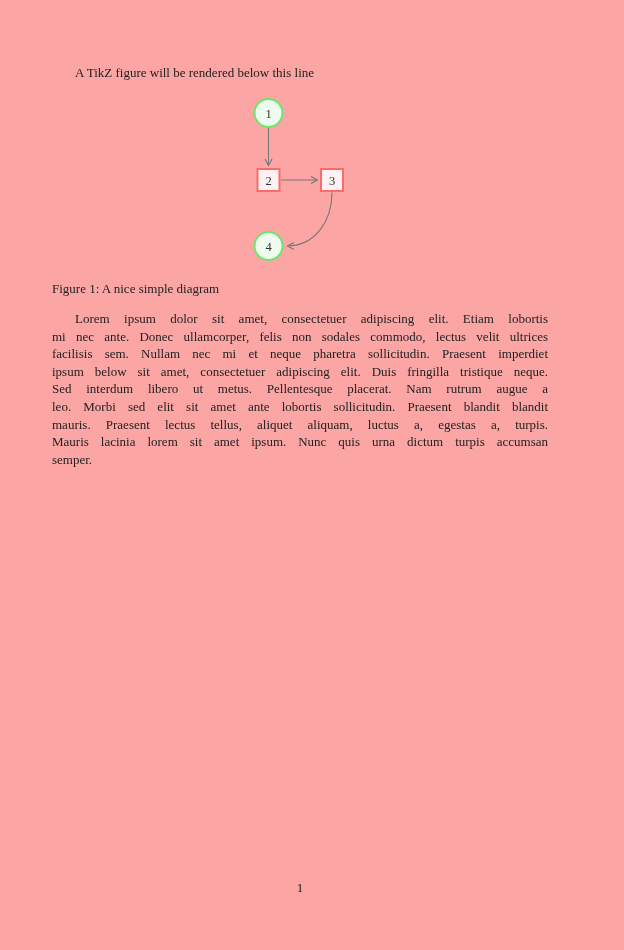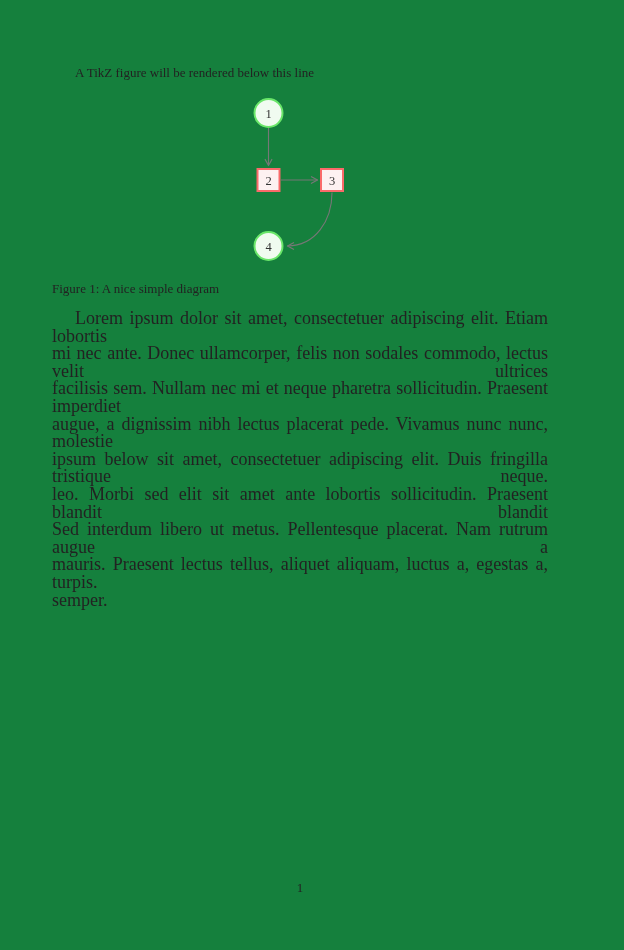--- a/index.html
+++ b/index.html
@@ -4,21 +4,21 @@
 <style>
   html, body {
     margin: 0;
     padding: 0;
     background: #ffffff;
   }
   .page {
     position: relative;
     width: 624px;
     height: 950px;
-    background: #15803d;
+    background: #fca5a5;
     font-family: "Liberation Serif", "DejaVu Serif", serif;
     color: #222222;
     overflow: hidden;
   }
   .intro-line {
     position: absolute;
     left: 52px;
     top: 65px;
     width: 496px;
     font-size: 13px;
@@ -40,21 +40,21 @@
     width: 496px;
     font-size: 13px;
     line-height: 15px;
     text-align: left;
   }
   .body-text {
     position: absolute;
     left: 52px;
     top: 310px;
     width: 496px;
-    font-size: 18px;
+    font-size: 13px;
     line-height: 17.6px;
   }
   .body-text .line {
     text-align: justify;
     text-align-last: justify;
   }
   .body-text .line.first {
     text-indent: 23px;
   }
   .body-text .line.last {
@@ -107,23 +107,23 @@
     <circle cx="38.5" cy="156" r="14" stroke-width="2" fill="#f0fbf0" stroke="#6ae66a"></circle>
     <text class="node-label" x="38.5" y="160.5">4</text>
   </svg>
 
   <div class="figure-caption">Figure 1: A nice simple diagram</div>
 
   <div class="body-text">
     <div class="line first">Lorem ipsum dolor sit amet, consectetuer adipiscing elit. Etiam lobortis</div>
     <div class="line">mi nec ante. Donec ullamcorper, felis non sodales commodo, lectus velit ultrices</div>
     <div class="line">facilisis sem. Nullam nec mi et neque pharetra sollicitudin. Praesent imperdiet</div>
-    <div class="line">augue, a dignissim nibh lectus placerat pede. Vivamus nunc nunc, molestie</div>
     <div class="line">ipsum below sit amet, consectetuer adipiscing elit. Duis fringilla tristique neque.</div>
+    <div class="line">Sed interdum libero ut metus. Pellentesque placerat. Nam rutrum augue a</div>
     <div class="line">leo. Morbi sed elit sit amet ante lobortis sollicitudin. Praesent blandit blandit</div>
-    <div class="line">Sed interdum libero ut metus. Pellentesque placerat. Nam rutrum augue a</div>
     <div class="line">mauris. Praesent lectus tellus, aliquet aliquam, luctus a, egestas a, turpis.</div>
+    <div class="line">Mauris lacinia lorem sit amet ipsum. Nunc quis urna dictum turpis accumsan</div>
     <div class="line last">semper.</div>
   </div>
 
   <div class="page-number">1</div>
 
 </div>
 
 </body></html>

